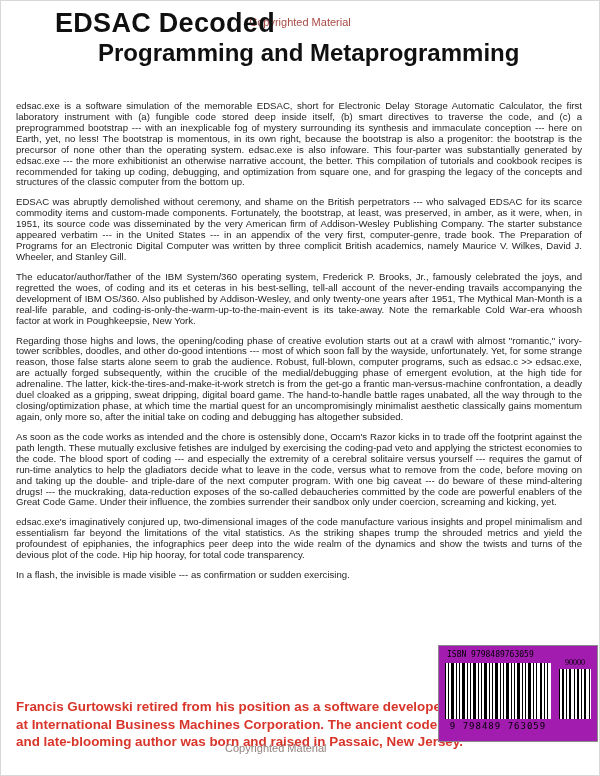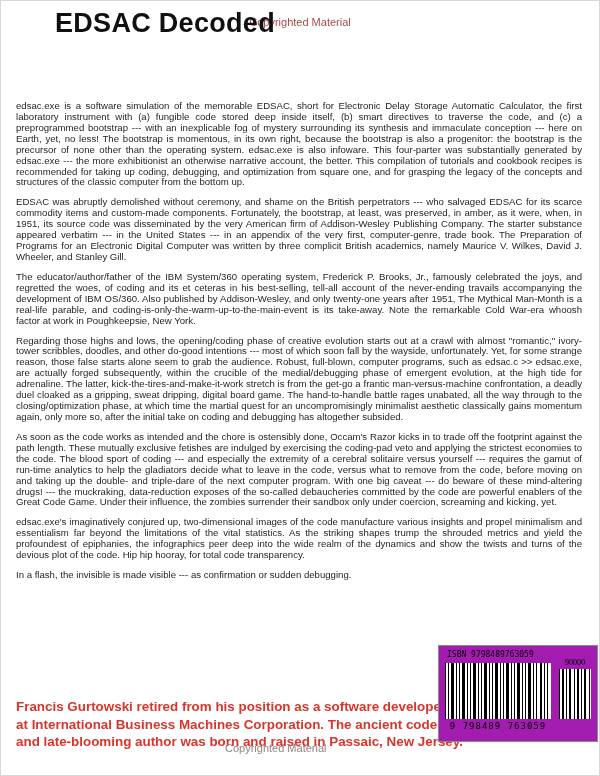--- a/index.html
+++ b/index.html
@@ -81,30 +81,31 @@
 </style>
 </head>
 <body>
 
 <div class="page">
 
   <div class="watermark-top">Copyrighted Material</div>
 
   <div class="title-line1">EDSAC Decoded</div>
 
+  <div class="title-line2">Programming and Metaprogramming</div>
 
 
   <div class="body-text">
     <p>edsac.exe is a software simulation of the memorable EDSAC, short for Electronic Delay Storage Automatic Calculator, the first laboratory instrument with (a) fungible code stored deep inside itself, (b) smart directives to traverse the code, and (c) a preprogrammed bootstrap --- with an inexplicable fog of mystery surrounding its synthesis and immaculate conception --- here on Earth, yet, no less! The bootstrap is momentous, in its own right, because the bootstrap is also a progenitor: the bootstrap is the precursor of none other than the operating system. edsac.exe is also infoware. This four-parter was substantially generated by edsac.exe --- the more exhibitionist an otherwise narrative account, the better. This compilation of tutorials and cookbook recipes is recommended for taking up coding, debugging, and optimization from square one, and for grasping the legacy of the concepts and structures of the classic computer from the bottom up.</p>
     <p>EDSAC was abruptly demolished without ceremony, and shame on the British perpetrators --- who salvaged EDSAC for its scarce commodity items and custom-made components. Fortunately, the bootstrap, at least, was preserved, in amber, as it were, when, in 1951, its source code was disseminated by the very American firm of Addison-Wesley Publishing Company. The starter substance appeared verbatim --- in the United States --- in an appendix of the very first, computer-genre, trade book. The Preparation of Programs for an Electronic Digital Computer was written by three complicit British academics, namely Maurice V. Wilkes, David J. Wheeler, and Stanley Gill.</p>
     <p>The educator/author/father of the IBM System/360 operating system, Frederick P. Brooks, Jr., famously celebrated the joys, and regretted the woes, of coding and its et ceteras in his best-selling, tell-all account of the never-ending travails accompanying the development of IBM OS/360. Also published by Addison-Wesley, and only twenty-one years after 1951, The Mythical Man-Month is a real-life parable, and coding-is-only-the-warm-up-to-the-main-event is its take-away. Note the remarkable Cold War-era whoosh factor at work in Poughkeepsie, New York.</p>
     <p>Regarding those highs and lows, the opening/coding phase of creative evolution starts out at a crawl with almost "romantic," ivory-tower scribbles, doodles, and other do-good intentions --- most of which soon fall by the wayside, unfortunately. Yet, for some strange reason, those false starts alone seem to grab the audience. Robust, full-blown, computer programs, such as edsac.c &gt;&gt; edsac.exe, are actually forged subsequently, within the crucible of the medial/debugging phase of emergent evolution, at the high tide for adrenaline. The latter, kick-the-tires-and-make-it-work stretch is from the get-go a frantic man-versus-machine confrontation, a deadly duel cloaked as a gripping, sweat dripping, digital board game. The hand-to-handle battle rages unabated, all the way through to the closing/optimization phase, at which time the martial quest for an uncompromisingly minimalist aesthetic classically gains momentum again, only more so, after the initial take on coding and debugging has altogether subsided.</p>
     <p>As soon as the code works as intended and the chore is ostensibly done, Occam's Razor kicks in to trade off the footprint against the path length. These mutually exclusive fetishes are indulged by exercising the coding-pad veto and applying the strictest economies to the code. The blood sport of coding --- and especially the extremity of a cerebral solitaire versus yourself --- requires the gamut of run-time analytics to help the gladiators decide what to leave in the code, versus what to remove from the code, before moving on and taking up the double- and triple-dare of the next computer program. With one big caveat --- do beware of these mind-altering drugs! --- the muckraking, data-reduction exposes of the so-called debaucheries committed by the code are powerful enablers of the Great Code Game. Under their influence, the zombies surrender their sandbox only under coercion, screaming and kicking, yet.</p>
     <p>edsac.exe's imaginatively conjured up, two-dimensional images of the code manufacture various insights and propel minimalism and essentialism far beyond the limitations of the vital statistics. As the striking shapes trump the shrouded metrics and yield the profoundest of epiphanies, the infographics peer deep into the wide realm of the dynamics and show the twists and turns of the devious plot of the code. Hip hip hooray, for total code transparency.</p>
-    <p>In a flash, the invisible is made visible --- as confirmation or sudden debugging.</p>
+    <p>In a flash, the invisible is made visible --- as confirmation or sudden exercising.</p>
   </div>
 
   <div class="author-bio">
     <div>Francis Gurtowski retired from his position as a software developer</div>
     <div>at International Business Machines Corporation.  The ancient coder</div>
     <div>and late-blooming author was born and raised in Passaic, New Jersey.</div>
   </div>
 
   <div class="watermark-bottom">Copyrighted Material</div>
 

